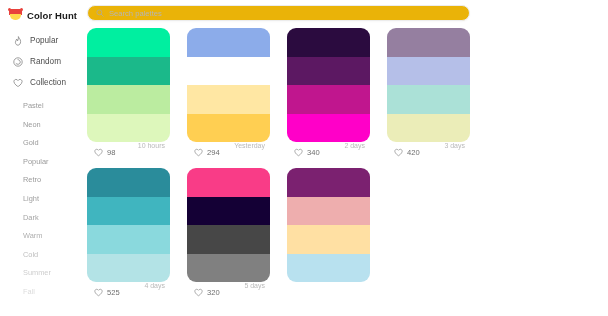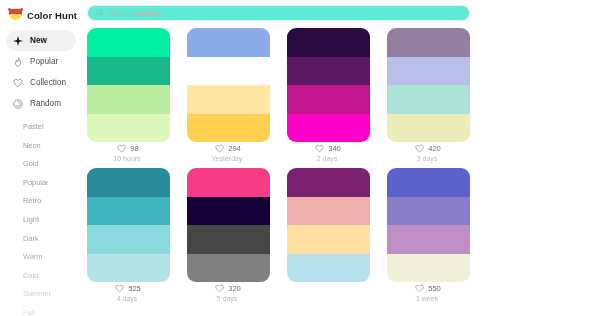--- a/index.html
+++ b/index.html
@@ -61,21 +61,21 @@
   .tags { margin-top: 9px; padding-left: 23px; }
   .tag-item {
     font-size: 7.4px; color: #9a9a9a; line-height: 1;
     margin-bottom: 11.2px; cursor: pointer; white-space: nowrap;
   }
 
   
   .main { flex: 1 1 auto; height: 316px; padding: 0 10px 0 0; position: relative; }
   .search-row { padding: 5px 0 0 5px; }
   .search-box {
-    height: 16px; background: #5eead4;
+    height: 16px; background: #eab308;
     border: 1px solid #ececec; border-radius: 9px;
     display: flex; align-items: center; gap: 5px;
     padding: 0 8px; width: 100%;
     box-shadow: 0 1px 2px rgba(0,0,0,0.03);
   }
   .search-ico { width: 8px; height: 8px; flex: 0 0 8px; }
   .search-ico svg { display:block; width: 8px; height: 8px; }
   .search-input {
     border: none; outline: none; background: transparent;
     font-family: "Liberation Sans", sans-serif;
@@ -93,22 +93,22 @@
   }
   .card { width: 100%; }
   .palette {
     width: 100%; height: 114px;
     border-radius: 9px; overflow: hidden;
     display: flex; flex-direction: column;
     cursor: pointer;
   }
   .swatch { flex: 1 1 25%; width: 100%; }
   .meta {
-    height: 20px; display: flex; align-items: center;
-    justify-content: space-between; padding: 0 2px; flex-direction: column;
+    height: 20px; display: flex; 
+    justify-content: space-between; padding: 0 2px;
   }
   .likes {
     display: flex; align-items: center; gap: 4px;
     padding: 2px 6px 2px 5px;
     border-radius: 9px; cursor: pointer;
   }
   .heart-ico { width: 9px; height: 9px; flex: 0 0 9px; }
   .heart-ico svg { display: block; width: 9px; height: 9px; }
   .likes-count { font-size: 7.6px; color: #6e6e6e; }
   .time { font-size: 7px; color: #b9b9b9; padding-right: 3px; white-space: nowrap; }
@@ -125,55 +125,47 @@
         <span class="ear-l"></span>
           <span class="ear-r"></span>
         <span class="cup-top"></span>
           <span class="cup-bot"></span>
       </span>
       <span class="brand-name">Color Hunt</span>
     </div>
 
     <nav class="nav">
 
-      <div class="nav-item active">
-        <span class="nav-ico">
-          <svg viewBox="0 0 10 10">
-              <path d="M5 0 L6.1 3.9 L10 5 L6.1 6.1 L5 10 L3.9 6.1 L0 5 L3.9 3.9 Z" fill="#111"></path>
-            </svg>
-        </span>
-        <span class="nav-label">New</span>
-      </div>
 
       <div class="nav-item">
         <span class="nav-ico">
           <svg viewBox="0 0 10 10">
               <path d="M5.4 0.6 C5.8 2.4 7.6 3 7.6 5.6 C7.6 7.6 6.4 9.2 5 9.2 C3.5 9.2 2.4 7.9 2.4 6.3 C2.4 4.8 3.5 4.2 3.7 3 C4.4 3.6 4.5 4.4 4.4 5 C5 4.3 5.6 2.6 5.4 0.6 Z" fill="none" stroke="#8d8d8d" stroke-width="0.85" stroke-linejoin="round"></path>
             </svg>
         </span>
         <span class="nav-label">Popular</span>
-      </div>
-
-      <div class="nav-item">
-        <span class="nav-ico">
-          <svg viewBox="0 0 10 10">
-              <path d="M5 8.6 C5 8.6 0.9 6.1 0.9 3.6 C0.9 2.3 1.9 1.4 3 1.4 C3.9 1.4 4.6 1.9 5 2.6 C5.4 1.9 6.1 1.4 7 1.4 C8.1 1.4 9.1 2.3 9.1 3.6 C9.1 6.1 5 8.6 5 8.6 Z" fill="none" stroke="#8d8d8d" stroke-width="0.85" stroke-linejoin="round"></path>
-            </svg>
-        </span>
-        <span class="nav-label">Collection</span>
       </div>
 
       <div class="nav-item">
         <span class="nav-ico">
           <svg viewBox="0 0 10 10">
             <circle cx="5" cy="5" r="4.2" fill="none" stroke="#8d8d8d" stroke-width="0.85"></circle>
             <path d="M5 2.6 A2.4 2.4 0 1 1 3.1 6.6" fill="none" stroke="#8d8d8d" stroke-width="0.85" stroke-linecap="round"></path>
           </svg>
         </span>
         <span class="nav-label">Random</span>
+      </div>
+
+      <div class="nav-item">
+        <span class="nav-ico">
+          <svg viewBox="0 0 10 10">
+              <path d="M5 8.6 C5 8.6 0.9 6.1 0.9 3.6 C0.9 2.3 1.9 1.4 3 1.4 C3.9 1.4 4.6 1.9 5 2.6 C5.4 1.9 6.1 1.4 7 1.4 C8.1 1.4 9.1 2.3 9.1 3.6 C9.1 6.1 5 8.6 5 8.6 Z" fill="none" stroke="#8d8d8d" stroke-width="0.85" stroke-linejoin="round"></path>
+            </svg>
+        </span>
+        <span class="nav-label">Collection</span>
       </div>
 
     </nav>
 
     <div class="tags">
       <div class="tag-item" style="opacity:1">Pastel</div>
       <div class="tag-item" style="opacity:1">Neon</div>
       <div class="tag-item" style="opacity:1">Gold</div>
       <div class="tag-item" style="opacity:1">Popular</div>
       <div class="tag-item" style="opacity:1">Retro</div>
@@ -325,35 +317,16 @@
 
       <div class="card">
         <div class="palette">
           <div class="swatch" style="background: rgb(123, 33, 112);"></div>
           <div class="swatch" style="background: rgb(238, 174, 174);"></div>
           <div class="swatch" style="background: rgb(255, 224, 163);"></div>
           <div class="swatch" style="background: rgb(184, 225, 239);"></div>
         </div>
       </div>
 
-      <div class="card">
-        <div class="palette">
-          <div class="swatch" style="background: rgb(92, 98, 204);"></div>
-          <div class="swatch" style="background: rgb(139, 126, 200);"></div>
-          <div class="swatch" style="background: rgb(189, 143, 196);"></div>
-          <div class="swatch" style="background: rgb(239, 240, 215);"></div>
-        </div>
-        <div class="meta">
-          <div class="likes">
-            <span class="heart-ico">
-              <svg viewBox="0 0 10 10">
-                  <path d="M5 8.6 C5 8.6 0.9 6.1 0.9 3.6 C0.9 2.3 1.9 1.4 3 1.4 C3.9 1.4 4.6 1.9 5 2.6 C5.4 1.9 6.1 1.4 7 1.4 C8.1 1.4 9.1 2.3 9.1 3.6 C9.1 6.1 5 8.6 5 8.6 Z" fill="none" stroke="#9a9a9a" stroke-width="0.9" stroke-linejoin="round"></path>
-                </svg>
-            </span>
-            <span class="likes-count">550</span>
-          </div>
-          <span class="time">1 week</span>
-        </div>
-      </div>
 
     </div>
   </main>
 </div>
 
 </body></html>

